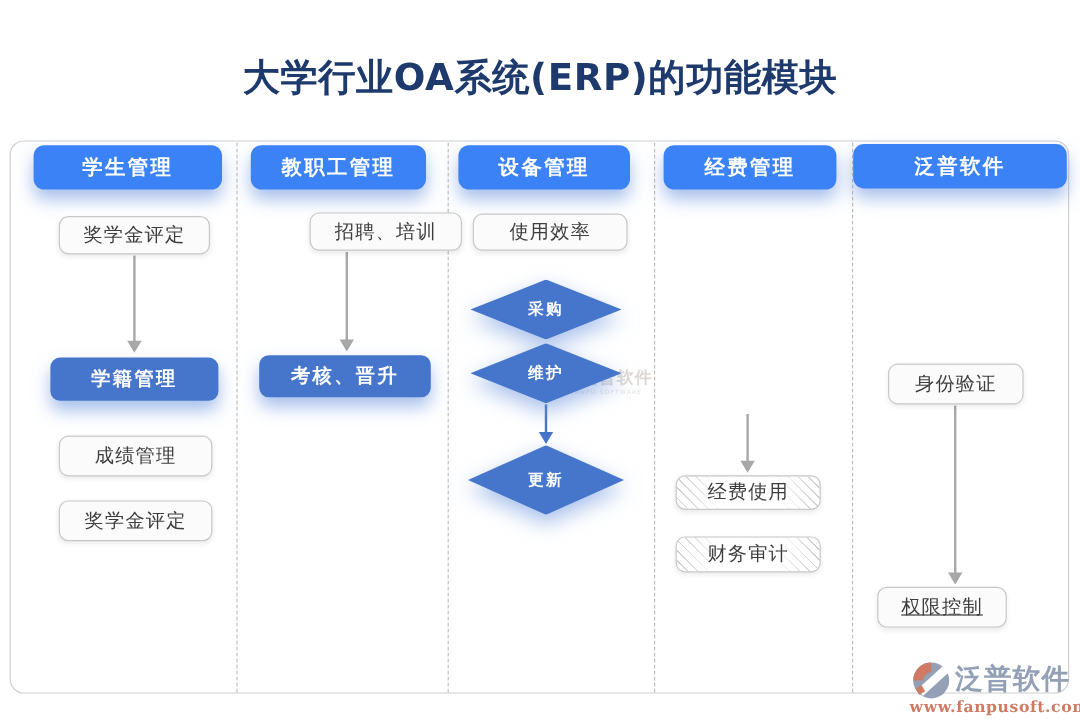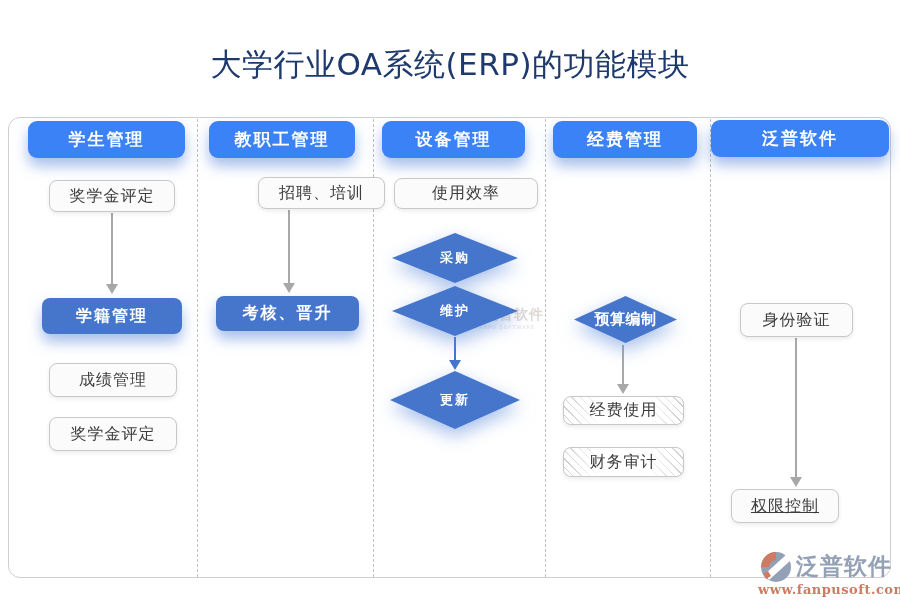--- a/index.html
+++ b/index.html
@@ -1,21 +1,21 @@
 <!DOCTYPE html>
 <html><head>
 <meta charset="utf-8">
 <style>
   * { margin:0; padding:0; box-sizing:border-box; }
   html,body { background:#ffffff; }
   body { font-family:"DejaVu Sans","Liberation Sans",sans-serif; }
   .canvas { position:relative; width:900px; height:600px; background:#ffffff; overflow:hidden; }
 
   .title { position:absolute; left:0; top:44px; width:100%; text-align:center;
-           font-size:31px; font-weight:normal; color:#1e3a6d; letter-spacing:0.5px; }
+           font-size:31px; font-weight:bold; color:#1e3a6d; letter-spacing:0.5px; }
 
   .frame { position:absolute; left:8px; top:117px; width:883px; height:461px;
            border:1px solid #cfcfcf; border-radius:12px; }
 
   .divider { position:absolute; top:119px; height:458px; width:0;
              border-left:1px dashed #c0c0c0; }
 
   .node { position:absolute; display:flex; align-items:center; justify-content:center;
           border-radius:8px; white-space:nowrap; }
   .hdr  { background:#3b82f6; color:#ffffff; font-weight:bold; font-size:17px;
@@ -79,35 +79,32 @@
   <div class="node wbox" style="left:49px;top:180px;width:126px;height:32px;">奖学金评定</div>
   <div class="arrow" style="left:111px;top:213px;height:72px;"></div>
   <div class="node bbox" style="left:42px;top:298px;width:140px;height:36px;">学籍管理</div>
   <div class="node wbox" style="left:49px;top:363px;width:128px;height:34px;">成绩管理</div>
   <div class="node wbox" style="left:49px;top:417px;width:128px;height:34px;">奖学金评定</div>
 
   <div class="node wbox" style="left:226px;top:177px;width:127px;height:32px;margin-left:32px;">招聘、培训</div>
   <div class="arrow" style="left:288px;top:210px;height:74px;"></div>
   <div class="node bbox" style="left:216px;top:296px;width:143px;height:35px;">考核、晋升</div>
 
-  <div class="node wbox" style="left:394px;top:178px;width:144px;height:31px;">使用效率</div>
+  <div class="node wbox" style="left:394px;top:178px;width:129px;height:31px;">使用效率</div>
   <div class="dwrap" style="left:392px;top:233px;width:126px;height:50px;">
     <div class="diamond">采购</div>
   </div>
   <div class="dwrap" style="left:392px;top:286px;width:126px;height:50px;">
     <div class="diamond">维护</div>
   </div>
   <div class="arrow blue" style="left:454px;top:337px;height:24px;"></div>
   <div class="dwrap" style="left:390px;top:371px;width:130px;height:58px;">
     <div class="diamond">更新</div>
   </div>
 
-  <div class="dwrap" style="left:574px;top:296px;width:103px;height:47px;">
-    <div class="diamond small">预算编制</div>
-  </div>
   <div class="arrow" style="left:622px;top:345px;height:40px;"></div>
   <div class="node wbox hatch" style="left:563px;top:396px;width:121px;height:29px;">经费使用</div>
   <div class="node wbox hatch" style="left:563px;top:447px;width:121px;height:30px;">财务审计</div>
 
   <div class="node wbox" style="left:740px;top:303px;width:113px;height:34px;">身份验证</div>
   <div class="arrow" style="left:795px;top:338px;height:140px;"></div>
   <div class="node wbox" style="left:731px;top:489px;width:108px;height:34px;text-decoration:underline;">权限控制</div>
 
   <div class="watermark">
     <div class="wm-row">

